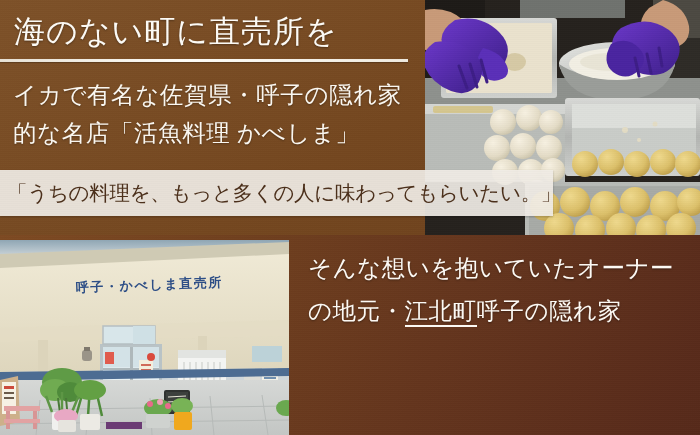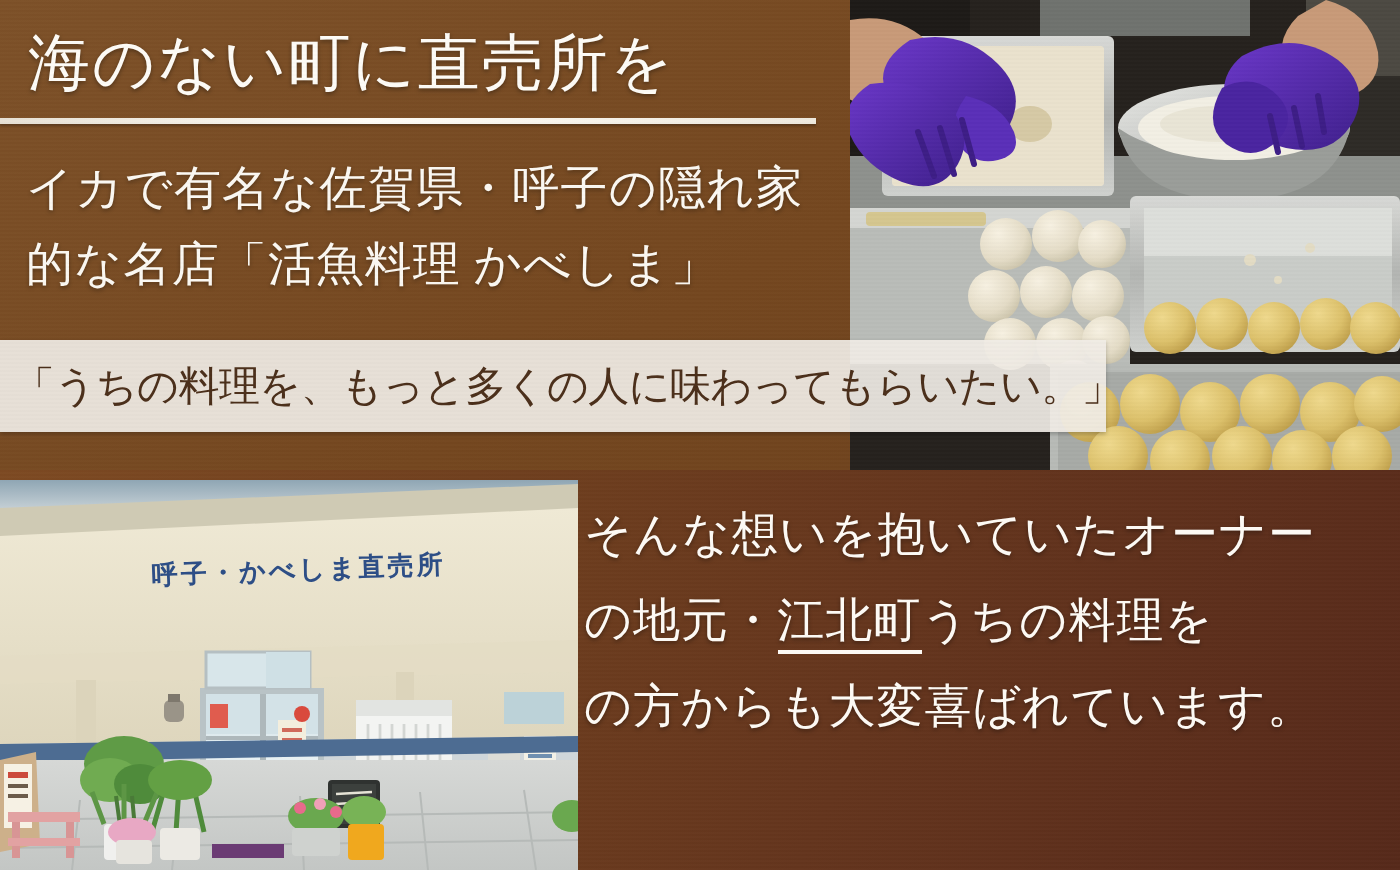--- a/index.html
+++ b/index.html
@@ -111,21 +111,21 @@
     position: absolute;
     left: 0; top: 240px;
     width: 289px; height: 195px;
     overflow: hidden;
     background: #cfd6da;
   }
   .photo-store svg { display:block; width:289px; height:195px; }
 
   .body-copy {
     position: absolute;
-    left: 292px; top: 247px;
+    left: 308px; top: 247px;
     width: 385px;
     color: #fcf9f4;
     font-size: 23.5px;
     line-height: 43px;
     letter-spacing: .5px;
     text-shadow: 0 1px 2px rgba(0,0,0,.35);
   }
   .body-copy div { white-space: nowrap; }
   .u-line {
     border-bottom: 2px solid #fcf9f4;
@@ -420,17 +420,16 @@
         <path d="M178 172 l0 10 M186 172 l0 10" stroke="#5d9645" stroke-width="2"></path>
         <rect x="174" y="172" width="18" height="18" rx="2" fill="#f0a81e"></rect>
       </g>
 
       <ellipse cx="286" cy="168" rx="10" ry="8" fill="#6aa84f"></ellipse>
     </svg>
   </div>
 
   <div class="body-copy">
     <div>そんな想いを抱いていたオーナー</div>
-    <div><span>の地元・</span><span class="u-line">江北町</span><span>うちの料理を</span></div>
-    <div>の方からも大変喜ばれています。</div>
+    <div><span>の地元・</span><span class="u-line">江北町</span><span>呼子の隠れ家</span></div>
   </div>
 
 </div>
 
 </body></html>

